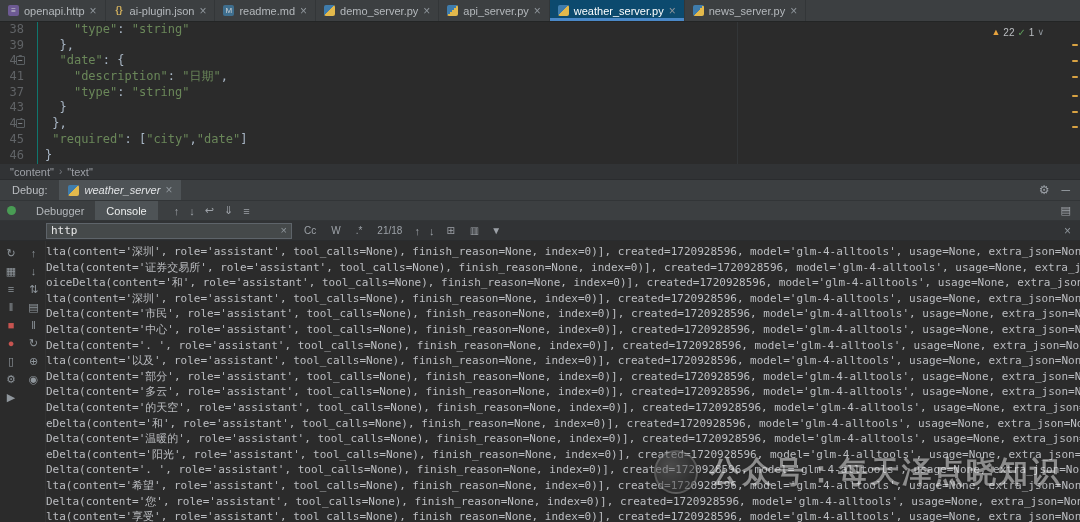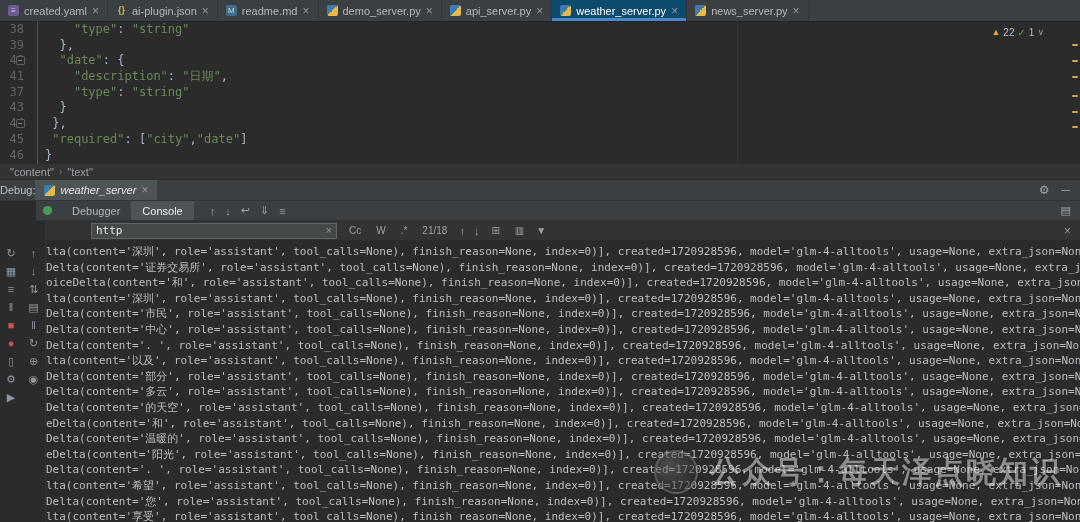--- a/index.html
+++ b/index.html
@@ -44,36 +44,36 @@
   .mark { position:absolute; right:2px; width:6px; height:2px; background:#d9a343; border-radius:1px; }
 
   
   #breadcrumbs { height:16px; flex:0 0 16px; background:#313335; display:flex; align-items:center;
     gap:5px; padding-left:10px; font-size:11px; color:#9da0a6; border-bottom:1px solid #2a2c2e; }
   .bc-sep { color:#777b80; font-size:10px; }
 
   
   #debug-header { height:21px; flex:0 0 21px; background:#3c3f41; display:flex; align-items:stretch;
     border-bottom:1px solid #323537; font-size:11px; color:#bbbec2; }
-  #debug-label { display:flex; align-items:center; padding:0 0; }
+  #debug-label { display:flex; align-items:center; padding:0 12px; }
   .session-tab { display:flex; align-items:center; gap:5px; background:#4e5356; padding:0 9px; color:#e2e4e6;font-style:italic; }
   .hdr-right { margin-left:auto; display:flex; align-items:center; gap:12px; padding-right:10px; color:#9da2a8; font-size:12px; }
 
   
   #tabrow { height:20px; flex:0 0 20px; background:#3c3f41; display:flex; align-items:stretch;
-    font-size:11px; color:#b4b8bc; border-bottom:1px solid #323537;margin-left:36px; }
+    font-size:11px; color:#b4b8bc; border-bottom:1px solid #323537; }
   .tool-ico { width:9px; height:9px; border-radius:50%; background:#499c54; align-self:center; margin:0 9px 0 7px; }
   .dtab { display:flex; align-items:center; padding:0 11px; }
   .dtab.sel { background:#4e5356; color:#eceeee; }
   #tabrow-icons { display:flex; align-items:center; gap:10px; margin-left:16px; color:#9da2a8; font-size:11px; }
   #tabrow-right { margin-left:auto; display:flex; align-items:center; padding-right:9px; color:#9da2a8; font-size:11px; }
 
   
   #searchrow { height:20px; flex:0 0 20px; background:#313335; display:flex; align-items:center;
-    padding-left:46px; gap:9px; font-size:10px; color:#9da2a8; border-bottom:1px solid #2a2c2e;margin-left:45px; }
+    padding-left:46px; gap:9px; font-size:10px; color:#9da2a8; border-bottom:1px solid #2a2c2e; }
   .field { width:246px; height:16px; background:#45494a; border:1px solid #5e646a; display:flex;
     align-items:center; padding:0 4px; }
   .field input { flex:1 1 auto; background:transparent; border:none; outline:none; color:#e8e8e8;
     font-family:"DejaVu Sans Mono",monospace; font-size:11px; }
   .field .close { font-size:11px; }
   .opt { padding:1px 3px; }
   .counter { color:#9da2a8; font-size:10px; margin:0 3px; }
   .nav { font-size:11px; }
   .sr-right { margin-left:auto; padding-right:9px; }
 
@@ -100,21 +100,21 @@
     text-shadow:0 1px 3px rgba(0,0,0,0.65); font-family:"DejaVu Sans",sans-serif; white-space:nowrap; }
 </style>
 </head>
 <body>
 
 <div id="app">
 
   <div id="tabbar">
       <div class="tab">
         <span class="ftype yaml">≡</span>
-        <span class="tlabel">created.yaml</span>
+        <span class="tlabel">openapi.http</span>
         <span class="close">×</span>
       </div>
       <div class="tab">
         <span class="ftype json">{}</span>
         <span class="tlabel">ai-plugin.json</span>
         <span class="close">×</span>
       </div>
       <div class="tab">
         <span class="ftype md">M</span>
         <span class="tlabel">readme.md</span>

